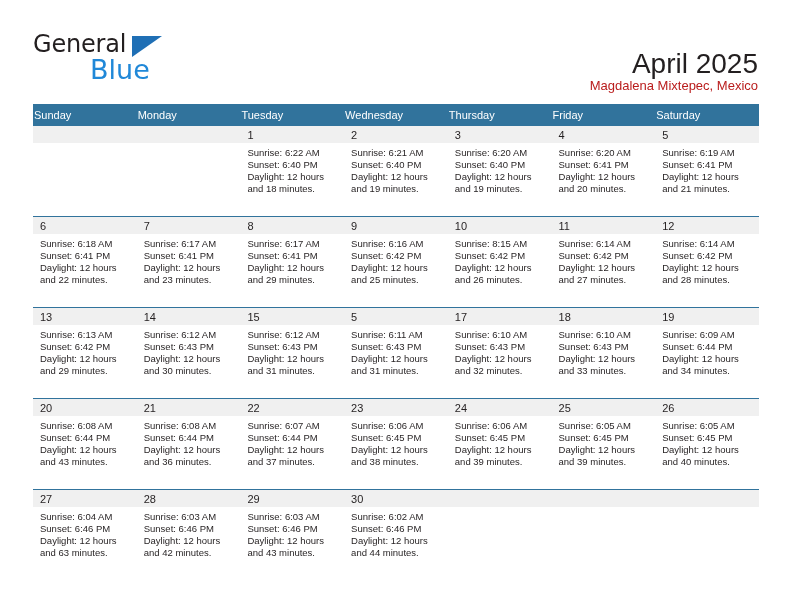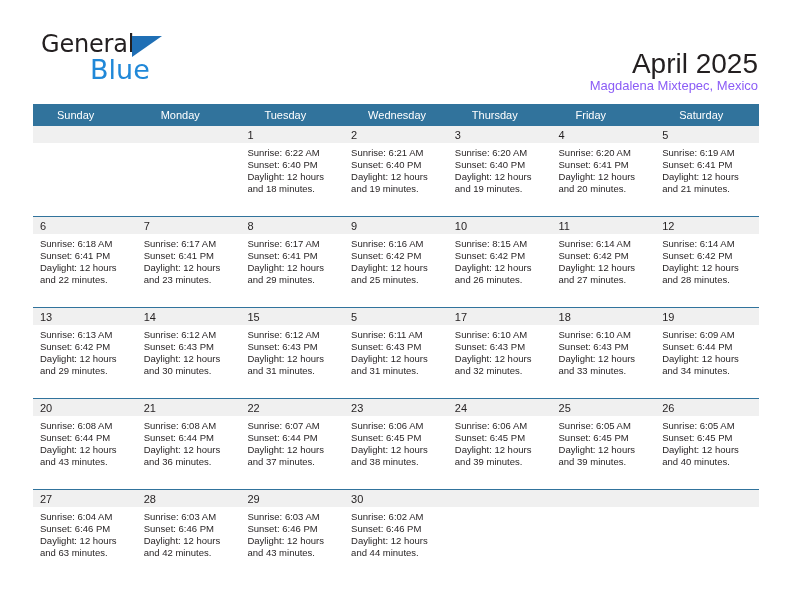--- a/index.html
+++ b/index.html
@@ -38,21 +38,20 @@
     line-height: 1;
   }
   .brand-row1 {
     position: absolute;
     left: 0;
     top: 0;
     font-size: 24px;
     letter-spacing: -0.2px;
     color: #231f20;
     font-family: "DejaVu Sans", sans-serif;
-    margin-left: 8px;
   }
   .brand-tri {
     position: absolute;
     left: 99px;
     top: 4px;
     width: 0;
     height: 0;
     border-left: 30px solid #1f6fb5;
     border-bottom: 21px solid transparent;
   }
@@ -72,21 +71,21 @@
     color: #231f20;
     text-align: right;
     white-space: nowrap;
     font-family: "Liberation Sans", sans-serif;
   }
   .subtitle {
     position: absolute;
     right: 34px;
     top: 78px;
     font-size: 13px;
-    color: #8b5cf6;
+    color: #b91c1c;
     text-align: right;
     white-space: nowrap;
   }
 
   
   .cal {
     position: absolute;
     left: 33px;
     top: 104px;
     width: 726px;
@@ -97,21 +96,21 @@
     width: 726px;
   }
   table.grid col { width: 103.71px; }
 
   thead th {
     background: #31739c;
     color: #ffffff;
     font-size: 11px;
     font-weight: normal;
     text-align: left;
-    padding: 5px 0 5px 24px;
+    padding: 5px 0 5px 1px;
     height: 12px;
     vertical-align: middle;
     font-family: "Liberation Sans", sans-serif;
   }
 
   tbody tr.week > td {
     padding: 0;
     vertical-align: top;
     border-top: 1.3px solid #31739c;
     height: 90px;

